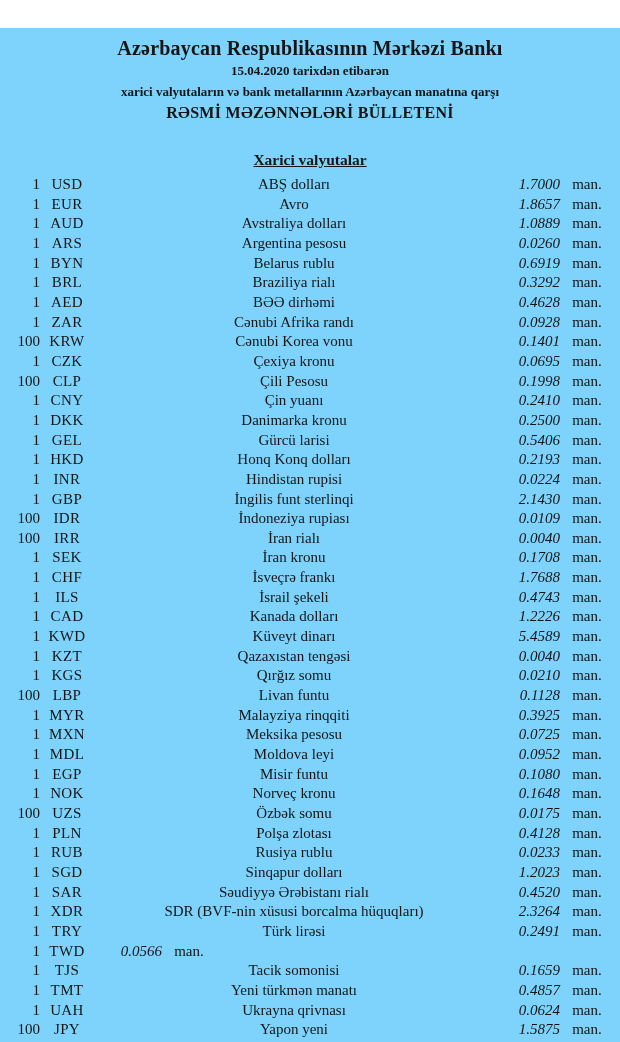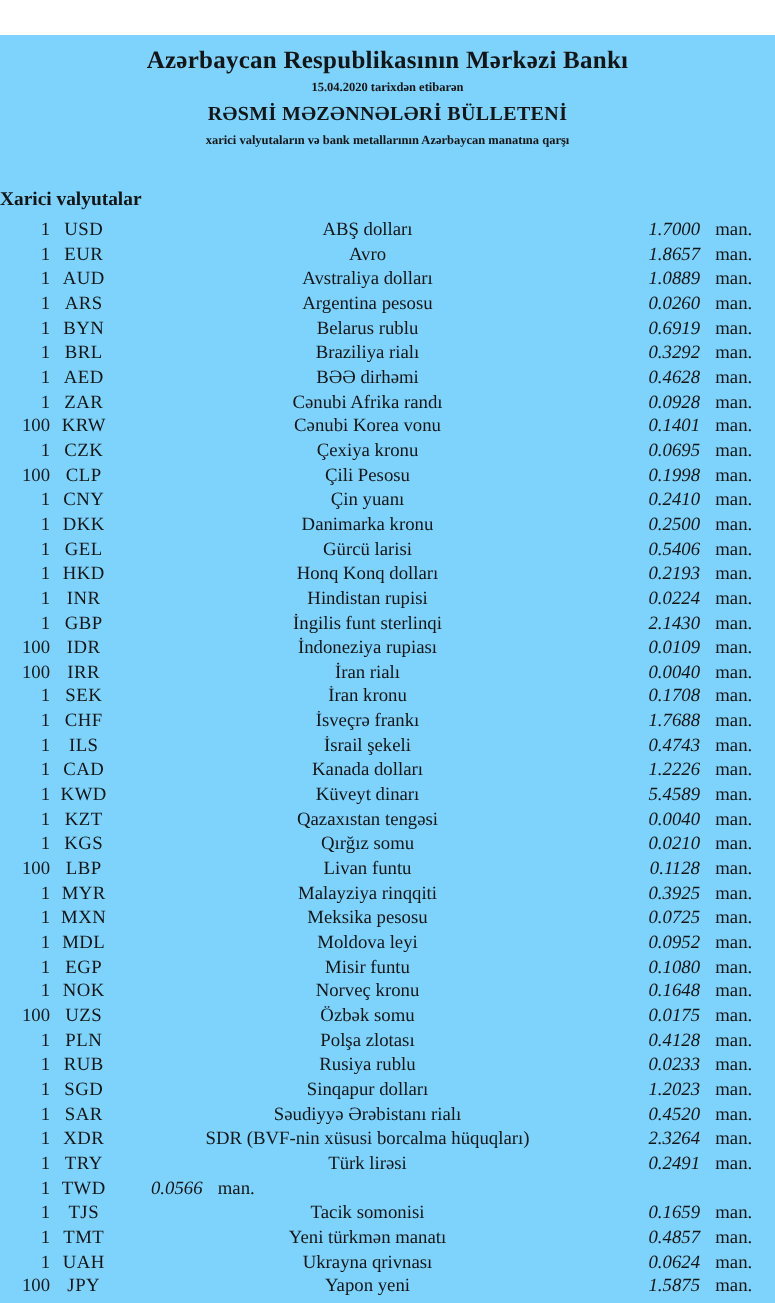--- a/index.html
+++ b/index.html
@@ -20,35 +20,36 @@
     margin-top: 28px;
   }
   .bank-name {
     font-size: 20px;
     font-weight: bold;
     text-align: center;
     line-height: 24px;
     letter-spacing: 0.2px;
   }
   .hline {
-    font-size: 10px;
+    font-size: 13px;
     font-weight: bold;
     text-align: center;
     line-height: 21px;
   }
   .hline.caps {
     font-size: 16px;
     letter-spacing: 0.3px;
   }
   .section-title {
     margin-top: 27px;
     font-size: 15.5px;
     font-weight: bold;
-    text-align: left;
+    text-align: center;
     line-height: 19px;
+    text-decoration: underline;
   }
   .rates-table {
     margin-top: 7px;
   }
   .row {
     display: flex;
     align-items: baseline;
     height: 19.67px;
     font-size: 15px;
     padding-right: 18px;
@@ -89,23 +90,23 @@
 </style>
 </head>
 <body>
 
 <div class="page">
 
   <div class="bank-name">Azərbaycan Respublikasının Mərkəzi Bankı</div>
 
   <div class="hline">15.04.2020 tarixdən etibarən</div>
 
+  <div class="hline">xarici valyutaların və bank metallarının Azərbaycan manatına qarşı</div>
+
   <div class="hline caps">RƏSMİ MƏZƏNNƏLƏRİ BÜLLETENİ</div>
-
-  <div class="hline">xarici valyutaların və bank metallarının Azərbaycan manatına qarşı</div>
 
   <div class="section-title">Xarici valyutalar</div>
 
   <div class="rates-table">
     <div class="row">
       <span class="cell-qty">1</span>
       <span class="cell-code">USD</span>
       <span class="cell-name">ABŞ dolları</span>
       <span class="cell-rate">1.7000</span>
       <span class="cell-unit">man.</span>

